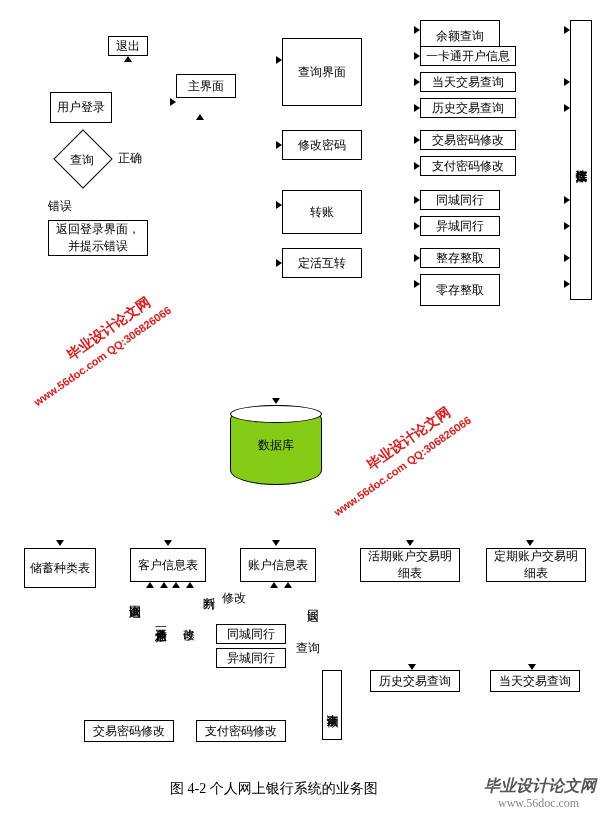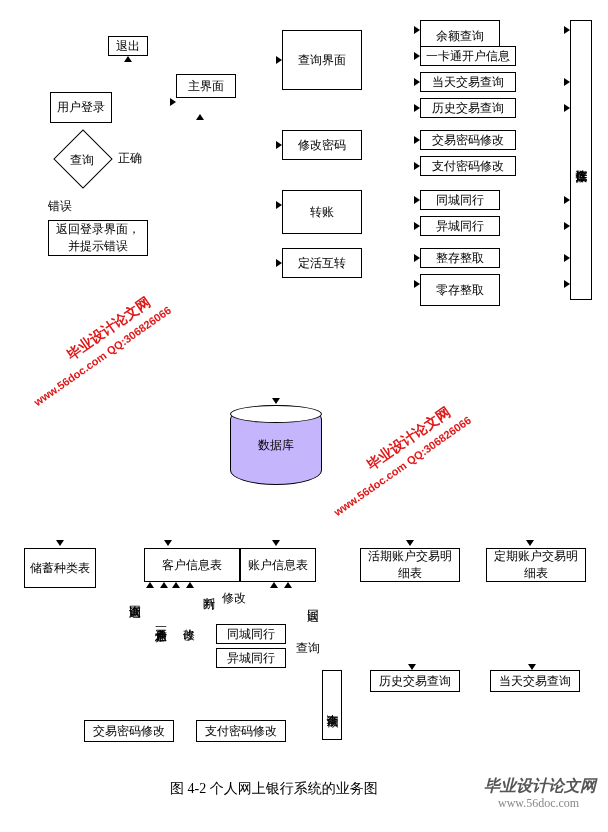--- a/index.html
+++ b/index.html
@@ -5,21 +5,21 @@
 body{margin:0;font-family:SimSun,serif;font-size:12px;background:#fff;width:608px;position:relative}
 .box{position:absolute;border:1px solid #000;background:#fff;text-align:center;display:flex;align-items:center;justify-content:center;padding:2px 4px;box-sizing:border-box}
 .diamond{position:absolute;width:40px;height:40px;transform:rotate(45deg);border:1px solid #000;background:#fff}
 .diamond-text{position:absolute;font-size:12px}
 .hline{height:1px}
 .vline{width:1px}
 .arrow-r{position:absolute;width:0;height:0;border-top:4px solid transparent;border-bottom:4px solid transparent;border-left:6px solid #000}
 .arrow-d{position:absolute;width:0;height:0;border-left:4px solid transparent;border-right:4px solid transparent;border-top:6px solid #000}
 .arrow-u{position:absolute;width:0;height:0;border-left:4px solid transparent;border-right:4px solid transparent;border-bottom:6px solid #000}
 .label{position:absolute;font-size:12px}
-.db{position:absolute;border:1px solid #000;border-radius:50%/18%;background:#c4b5fd;display:flex;align-items:center;justify-content:center}
+.db{position:absolute;border:1px solid #000;border-radius:50%/18%;background:#84cc16;display:flex;align-items:center;justify-content:center}
 .db:before{content:"";position:absolute;top:-1px;left:-1px;right:-1px;height:16px;border:1px solid #000;border-radius:50%;background:#fff}
 .wm{position:absolute;color:#d00;font-size:14px;font-weight:bold;transform:rotate(-35deg);opacity:0.9;white-space:nowrap;font-family:Arial,sans-serif}
 .vert{writing-mode:vertical-rl;text-orientation:upright}
 .caption{position:absolute;font-size:14px;font-family:SimSun,serif}
 .logo{position:absolute;font-family:KaiTi,serif;font-size:16px;color:#666}
 </style>
 </head>
 <body>
 
 <div class="box" style="left:108px;top:36px;width:40px;height:20px">
@@ -36,21 +36,21 @@
 <div class="label" style="left:48px;top:198px">错误</div>
 
 <div class="box" style="left:48px;top:220px;width:100px;height:36px">
     <span>返回登录界面，并提示错误</span>
   </div>
 
 <div class="box" style="left:176px;top:74px;width:60px;height:24px">
     <span>主界面</span>
   </div>
 
-<div class="box" style="left:282px;top:30px;width:80px;height:60px">
+<div class="box" style="left:282px;top:38px;width:80px;height:68px">
     <span>查询界面</span>
   </div>
 <div class="box" style="left:282px;top:130px;width:80px;height:30px">
     <span>修改密码</span>
   </div>
 <div class="box" style="left:282px;top:190px;width:80px;height:44px">
     <span>转账</span>
   </div>
 <div class="box" style="left:282px;top:248px;width:80px;height:30px">
     <span>定活互转</span>
@@ -183,21 +183,21 @@
 
 <div class="arrow-d" style="left:56px;top:540px"></div>
 <div class="arrow-d" style="left:164px;top:540px"></div>
 <div class="arrow-d" style="left:272px;top:540px"></div>
 <div class="arrow-d" style="left:406px;top:540px"></div>
 <div class="arrow-d" style="left:526px;top:540px"></div>
 
 <div class="box" style="left:24px;top:548px;width:72px;height:40px">
     <span>储蓄种类表</span>
   </div>
-<div class="box" style="left:144px;top:548px;width:96px;height:34px">
+<div class="box" style="left:130px;top:548px;width:76px;height:34px">
     <span>客户信息表</span>
   </div>
 <div class="box" style="left:240px;top:548px;width:76px;height:34px">
     <span>账户信息表</span>
   </div>
 <div class="box" style="left:360px;top:548px;width:100px;height:34px">
     <span>活期账户交易明细表</span>
   </div>
 <div class="box" style="left:486px;top:548px;width:100px;height:34px">
     <span>定期账户交易明细表</span>

